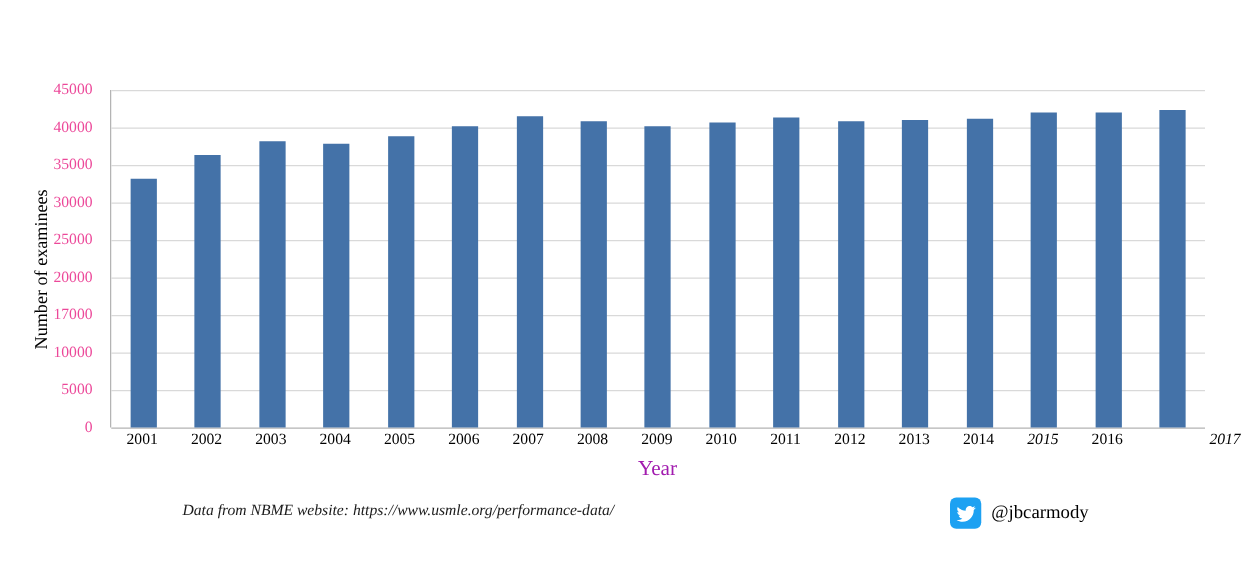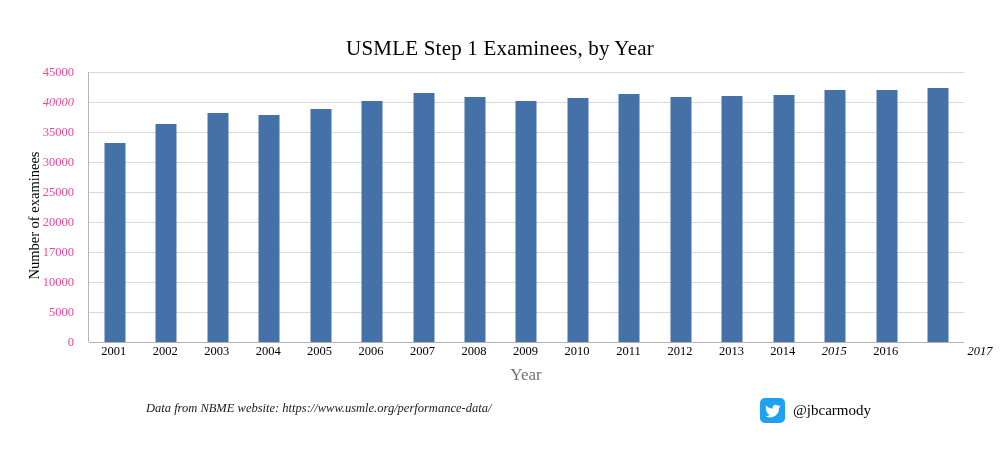--- a/index.html
+++ b/index.html
@@ -146,21 +146,21 @@
   }
 
   #x-axis-title {
     position: absolute;
     left: 88px;
     top: 365px;
     width: 876px;
     text-align: center;
     font-size: 17px;
     font-family: "Liberation Serif", serif;
-    color: #737373;
+    color: #a21caf;
   }
 
   
   #source-note {
     position: absolute;
     left: 146px;
     top: 401px;
     font-size: 12.5px;
     font-style: italic;
     font-family: "Liberation Serif", serif;
@@ -194,36 +194,35 @@
     font-size: 15px;
     font-family: "Liberation Serif", serif;
     color: #000;
   }
 </style>
 </head>
 <body>
 
 <div id="chart-root">
 
-  <div id="chart-title">USMLE Step 1 Examinees, by Year</div>
 
   <div id="y-axis-title-wrap">
     <div id="y-axis-title">Number of examinees</div>
   </div>
 
   <div id="y-tick-layer">
       <div class="ytick" style="top: 270px;">0</div>
       <div class="ytick" style="top: 240px;">5000</div>
       <div class="ytick" style="top: 210px;">10000</div>
       <div class="ytick" style="top: 180px;">17000</div>
       <div class="ytick" style="top: 150px;">20000</div>
       <div class="ytick" style="top: 120px;">25000</div>
       <div class="ytick" style="top: 90px;">30000</div>
       <div class="ytick" style="top: 60px;">35000</div>
-      <div class="ytick" style="top: 30px; font-style: italic;">40000</div>
+      <div class="ytick" style="top: 30px;">40000</div>
       <div class="ytick" style="top: 0px;">45000</div>
     </div>
 
   <div id="plot-area">
     <div id="grid-layer">
         <div class="gridline axis-base" style="top: 269.5px;"></div>
         <div class="gridline" style="top: 239.5px;"></div>
         <div class="gridline" style="top: 209.5px;"></div>
         <div class="gridline" style="top: 179.5px;"></div>
         <div class="gridline" style="top: 149.5px;"></div>

